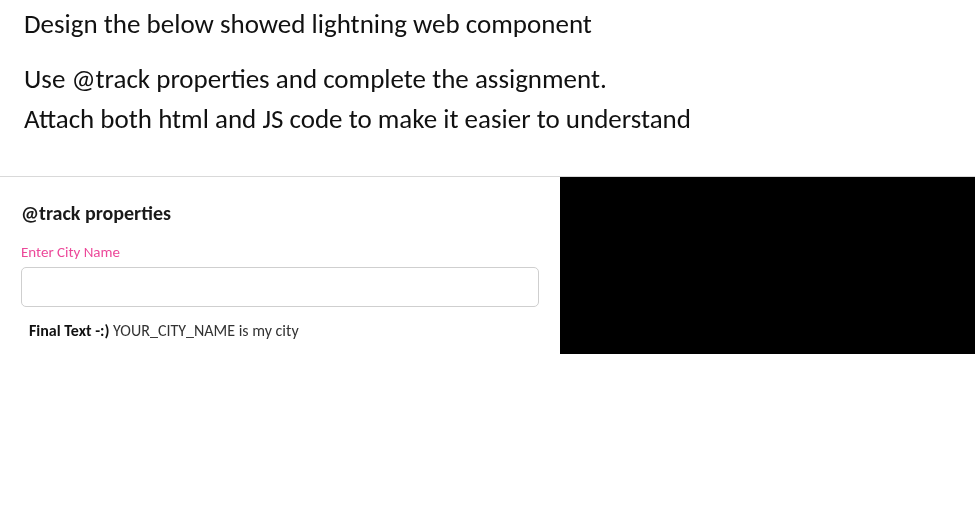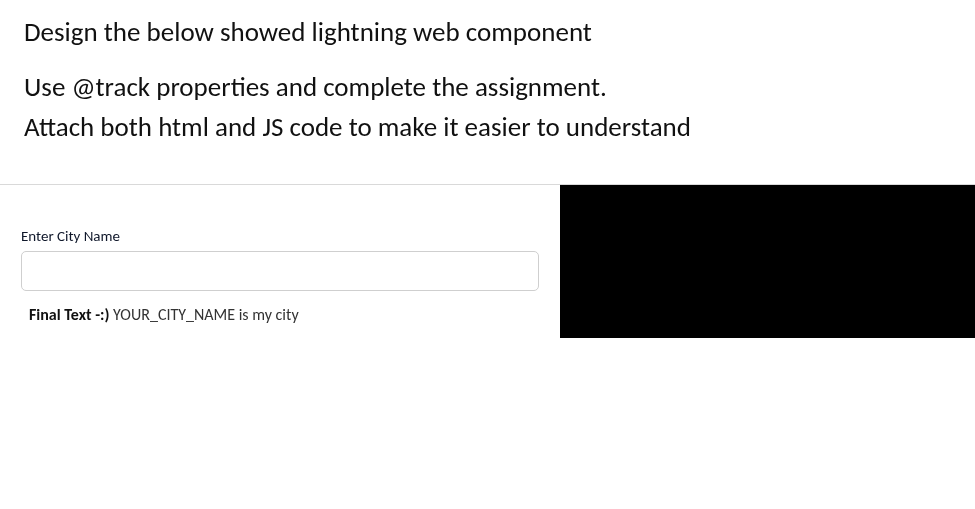--- a/index.html
+++ b/index.html
@@ -8,21 +8,21 @@
       padding: 0;
     }
     body {
       font-family: "Segoe UI", Calibri, Arial, sans-serif;
       background: #ffffff;
       width: 975px;
       height: 509px;
       overflow: hidden;
     }
     .doc-area {
-      padding: 12px 24px 0 24px;
+      padding: 4px 24px 0 24px;
     }
     .doc-text {
       font-size: 27px;
       color: #111;
       line-height: 1.5;
     }
     .spacer {
       height: 14px;
     }
     .bottom-row {
@@ -40,21 +40,21 @@
       padding: 16px 18px 14px 18px;
     }
     .card-title {
       font-size: 20px;
       font-weight: 700;
       color: #1a1a1a;
     }
     .field-label {
       display: block;
       font-size: 15px;
-      color: #0f172a;
+      color: #ec4899;
       margin-top: 18px;
       margin-bottom: 6px;
     }
     .text-input {
       width: 100%;
       height: 40px;
       padding: 6px 10px;
       font-size: 16px;
       border: 1px solid #cfcfcf;
       border-radius: 5px;
@@ -83,20 +83,21 @@
   <p class="doc-text">Design the below showed lightning web component</p>
   <div class="spacer"></div>
   <p class="doc-text">Use @track properties and complete the assignment.</p>
   <p class="doc-text">Attach both html and JS code to make it easier to understand</p>
   <div class="spacer"></div>
 </div>
 
 <div class="bottom-row">
   <div class="component-wrap">
     <div class="card-inner">
+      <div class="card-title">@track properties</div>
       <label class="field-label">Enter City Name</label>
       <input type="text" class="text-input" value="" style="">
       <div class="final-line">
         <span class="final-label">Final Text -:) </span><span>YOUR_CITY_NAME is my city</span>
       </div>
     </div>
   </div>
   <div class="black-panel"></div>
 </div>
 

